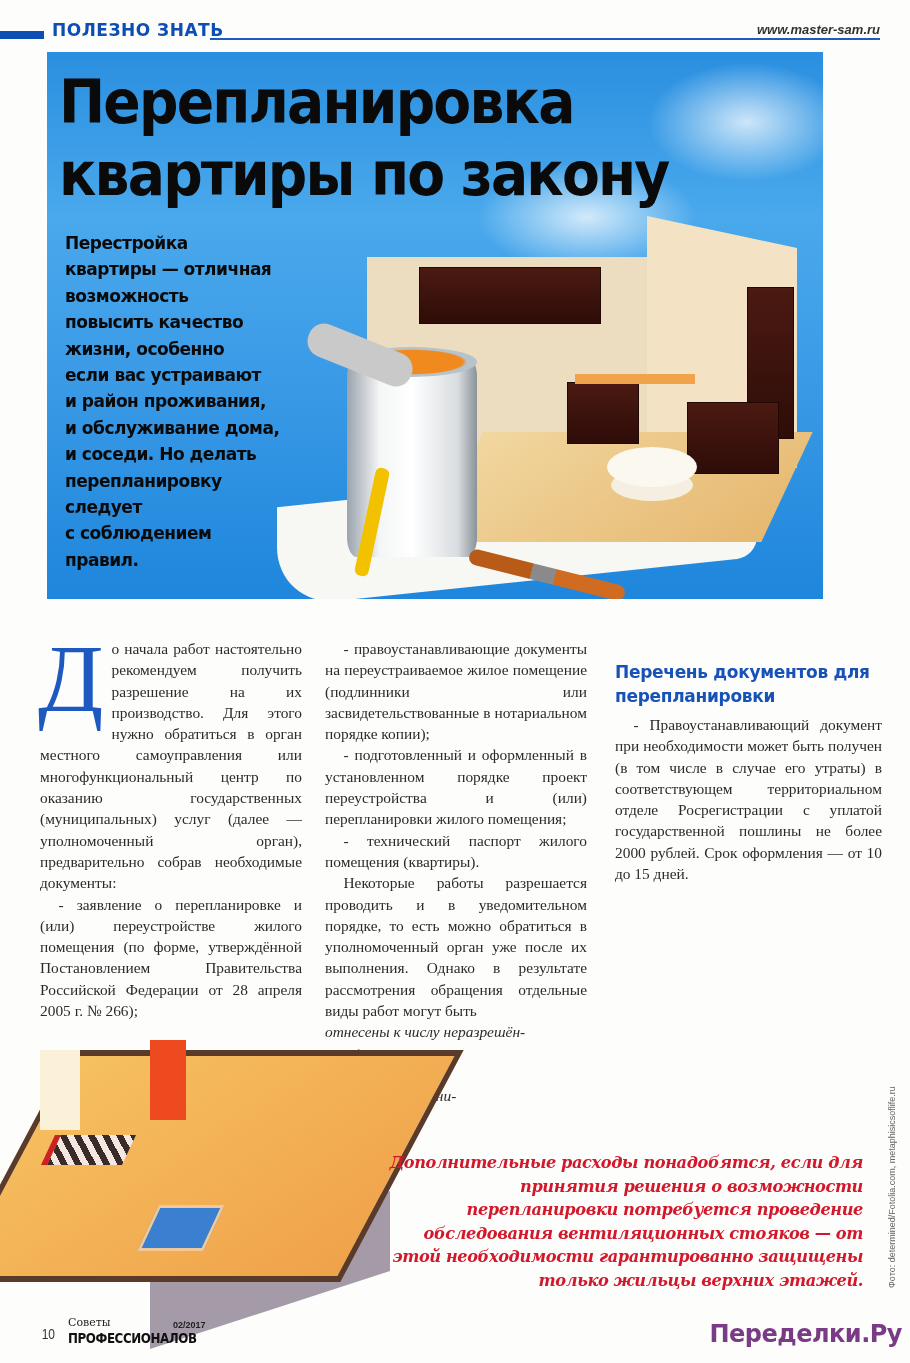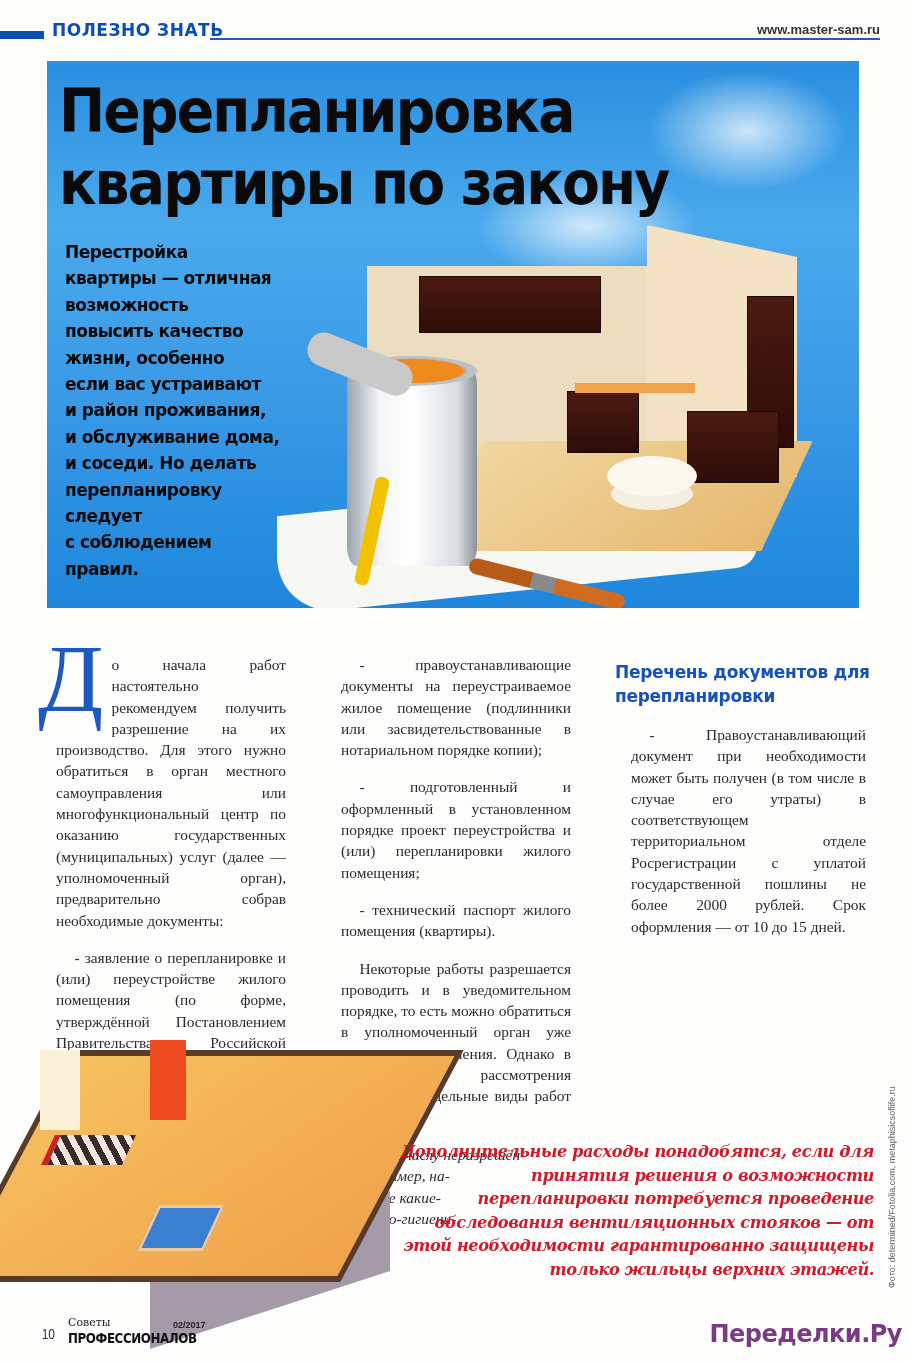--- a/index.html
+++ b/index.html
@@ -6,28 +6,27 @@
   body {
     width: 910px; height: 1363px; position: relative; overflow: hidden;
     background: #fdfdfc;
     font-family: "Liberation Serif", serif;
     color: #2a2a2a;
   }
   
   .hdr-bar { position: absolute; left: 0; top: 31px; width: 44px; height: 8px; background: #0d4eb4; }
   .hdr-title { position: absolute; left: 52px; top: 20px; font-family: "DejaVu Sans", sans-serif; font-weight: bold; font-size: 17px; color: #0d4eb4; letter-spacing: 0.5px; }
   .hdr-line { position: absolute; left: 210px; top: 38px; width: 670px; height: 2px; background: #1d5bbd; }
-  .hdr-url { position: absolute; right: 30px; top: 22px; font-family: "Liberation Sans", sans-serif; font-weight: bold; font-size: 13px; color: #333; }
+  .hdr-url { position: absolute; right: 30px; top: 22px; font-family: "Liberation Sans", sans-serif; font-weight: bold; font-size: 13px; color: #333; font-style: italic; }
 
   
   .hero {
-    position: absolute; left: 47px; top: 61px; width: 776px; height: 547px;
+    position: absolute; left: 47px; top: 52px; width: 776px; height: 547px;
     background: linear-gradient(180deg, #2a8fe0 0%, #4aa9ec 30%, #3a9ae6 60%, #1e86dc 100%);
     overflow: hidden;
-    padding-left: 36px;
   }
   .cloud { position: absolute; border-radius: 50%; background: radial-gradient(ellipse, rgba(255,255,255,0.75) 0%, rgba(255,255,255,0) 70%); }
   .hero-title {
     position: absolute; left: 12px; top: 14px; margin: 0;
     font-family: "DejaVu Sans", sans-serif; font-weight: bold; font-size: 60px; line-height: 72px;
     color: #0a0a0a; letter-spacing: -2px; transform: scaleX(0.92); transform-origin: left top;
   }
   .hero-lead {
     position: absolute; left: 18px; top: 178px; width: 225px; margin: 0;
     font-family: "DejaVu Sans", sans-serif; font-weight: bold; font-size: 17px; line-height: 26.4px;
@@ -42,21 +41,21 @@
   .counter { position: absolute; background: #f0a34a; }
   .table { position: absolute; left: 560px; top: 395px; width: 90px; height: 40px; background: #fbf8ef; border-radius: 50%; box-shadow: 0 18px 0 -4px #f4efe0; }
   .can { position: absolute; left: 300px; top: 305px; width: 130px; height: 200px; background: linear-gradient(90deg,#9aa4ad,#f4f5f6 25%,#ffffff 50%,#d9dde0 85%,#8a9299); border-radius: 10px / 20px; }
   .can-top { position: absolute; left: 300px; top: 295px; width: 130px; height: 30px; border-radius: 50%; background: radial-gradient(ellipse,#f08a1e 55%,#b7c2cb 60%); }
   .roller { position: absolute; left: 258px; top: 286px; width: 110px; height: 34px; background: #c9c9c9; border-radius: 16px; transform: rotate(22deg); }
   .roller-handle { position: absolute; left: 318px; top: 415px; width: 14px; height: 110px; background: #f2c200; border-radius: 6px; transform: rotate(12deg); }
   .brush { position: absolute; left: 420px; top: 515px; width: 160px; height: 16px; background: linear-gradient(90deg,#b85a18 40%,#8a8a8a 40%,#8a8a8a 55%,#d06c22 55%); border-radius: 8px; transform: rotate(14deg); }
 
   
   .col { position: absolute; top: 638px; width: 262px; font-size: 15.4px; line-height: 21.3px; text-align: justify; color: #2b2b2b; }
-  .col p { margin: 16px; }
+  .col p { margin: 0; }
   .col1 { left: 40px; }
   .col2 { left: 325px; }
   .col3 { left: 615px; width: 267px; }
   .dropcap {
     float: left; font-family: "Liberation Serif", serif; font-size: 96px; line-height: 78px;
     color: #1e59c0; margin: 2px 8px 0 -2px; height: 86px;
   }
   .indent { text-indent: 1.2em; }
   .subhead {
     font-family: "DejaVu Sans", sans-serif; font-weight: bold; font-size: 17px; line-height: 24px;
@@ -68,21 +67,21 @@
   .apt { position: absolute; left: 0; top: 1010px; width: 430px; height: 300px; }
   .apt-base { position: absolute; left: 10px; top: 40px; width: 380px; height: 220px; background: linear-gradient(135deg,#f6c060,#f0a24a); transform: skewX(-28deg) ; border: 6px solid #5a3a28; }
   .apt-wall { position: absolute; left: 150px; top: 220px; width: 240px; height: 80px; background: #a49aa8; transform: skewY(-18deg); }
   .apt-bed { position: absolute; left: 48px; top: 125px; width: 75px; height: 30px; background: repeating-linear-gradient(45deg,#3a2a2a 0 5px,#f2e8e0 5px 10px); transform: skewX(-25deg); border-left: 6px solid #c22; }
   .apt-bath { position: absolute; left: 148px; top: 195px; width: 60px; height: 40px; background: #3a7fd0; transform: skewX(-25deg); border: 3px solid #f1c89a; }
   .apt-curtain { position: absolute; left: 150px; top: 30px; width: 36px; height: 80px; background: #ee4a20; }
   .apt-curtain2 { position: absolute; left: 40px; top: 40px; width: 40px; height: 80px; background: #fbf1d8; }
 
   
   .callout {
-    position: absolute; right: 32px; top: 1136px; width: 480px; margin: 4px;
+    position: absolute; right: 32px; top: 1136px; width: 480px; margin: 15px;
     font-family: "DejaVu Serif", serif; font-style: italic; font-weight: bold; font-size: 16.2px; line-height: 23.5px;
     color: #d2182a; text-align: right; letter-spacing: -0.4px;
   }
   .credit {
     position: absolute; left: 887px; top: 1288px; transform: rotate(-90deg); transform-origin: left top;
     font-family: "Liberation Sans", sans-serif; font-size: 9px; color: #666; white-space: nowrap;
   }
 
   
   .pg-num { position: absolute; left: 40px; top: 1325px; font-family: "Liberation Sans", sans-serif; font-size: 15px; color: #333; transform: scaleX(0.8); }

